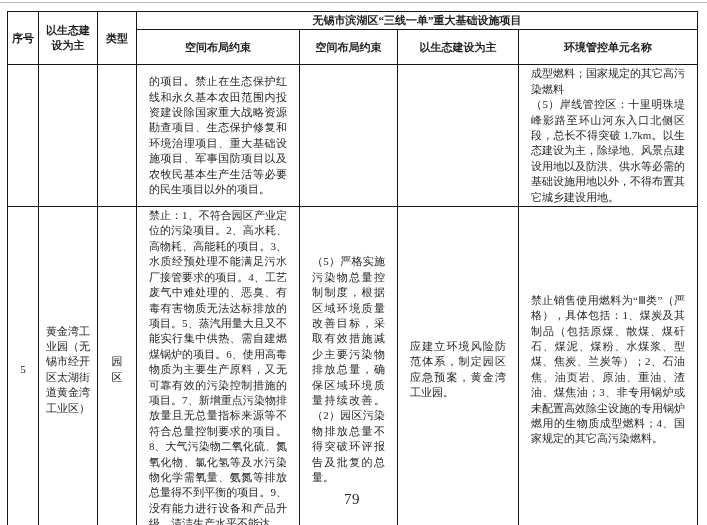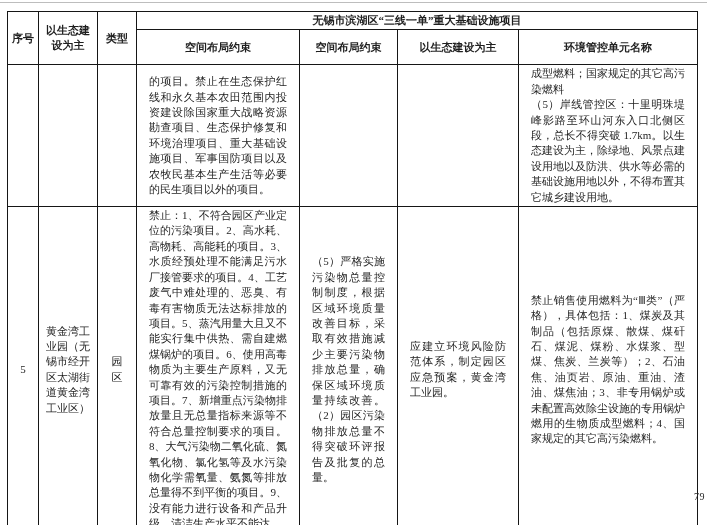--- a/index.html
+++ b/index.html
@@ -46,25 +46,24 @@
   td.cell-center { text-align: center; }
   tr.row-a { height: 125px; }
   tr.row-b { height: 289px; }
   td.cell-name {
     text-align: justify;
     padding: 1px 7px;
   }
   .page-number {
     position: absolute;
     top: 491px; left: 7px; width: 690px;
-    text-align: right;
-    font-size: 10px;
+    text-align: center;
+    font-size: 15px;
     color: #2a2a2a;
     letter-spacing: 0.5px;
-    padding-left: 8px;
   }
 </style>
 </head>
 <body>
 
 <div class="page-top-line"></div>
 
 <table class="doc-table">
   <colgroup>
     <col style="width:31px">

